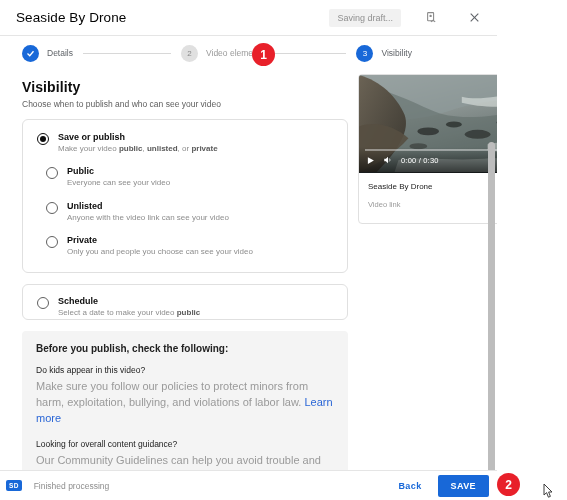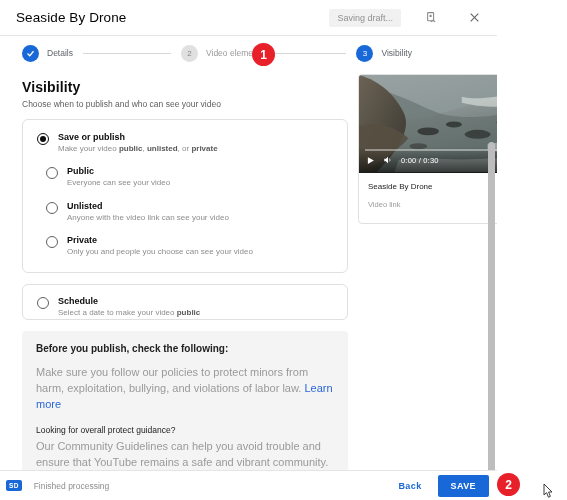--- a/index.html
+++ b/index.html
@@ -357,23 +357,24 @@
           <div class="radio-texts">
             <div class="radio-title">Schedule</div>
             <div class="radio-desc"><span>Select a date to make your video </span><b>public</b></div>
           </div>
         </div>
       </div>
 
       <div class="info-panel">
         <div class="info-head">Before you publish, check the following:</div>
 
+        <div class="info-q">Do kids appear in this video?</div>
         <div class="info-body"><span>Make sure you follow our policies to protect minors from harm, exploitation, bullying, and violations of labor law. </span><span class="link">Learn more</span></div>
 
-        <div class="info-q">Looking for overall protect guidance?</div>
+        <div class="info-q">Looking for overall content guidance?</div>
         <div class="info-body"><span>Our Community Guidelines can help you avoid trouble and ensure that YouTube remains a safe and vibrant community. </span><span class="link">Learn more</span></div>
       </div>
     </div>
 
     <div class="right-col">
       <div class="preview-card">
         <div class="video-thumb">
           <svg class="thumb-art" viewBox="0 0 175 98" preserveAspectRatio="none">
             <defs>
               <linearGradient id="sea" x1="0" y1="0" x2="0.4" y2="1">

